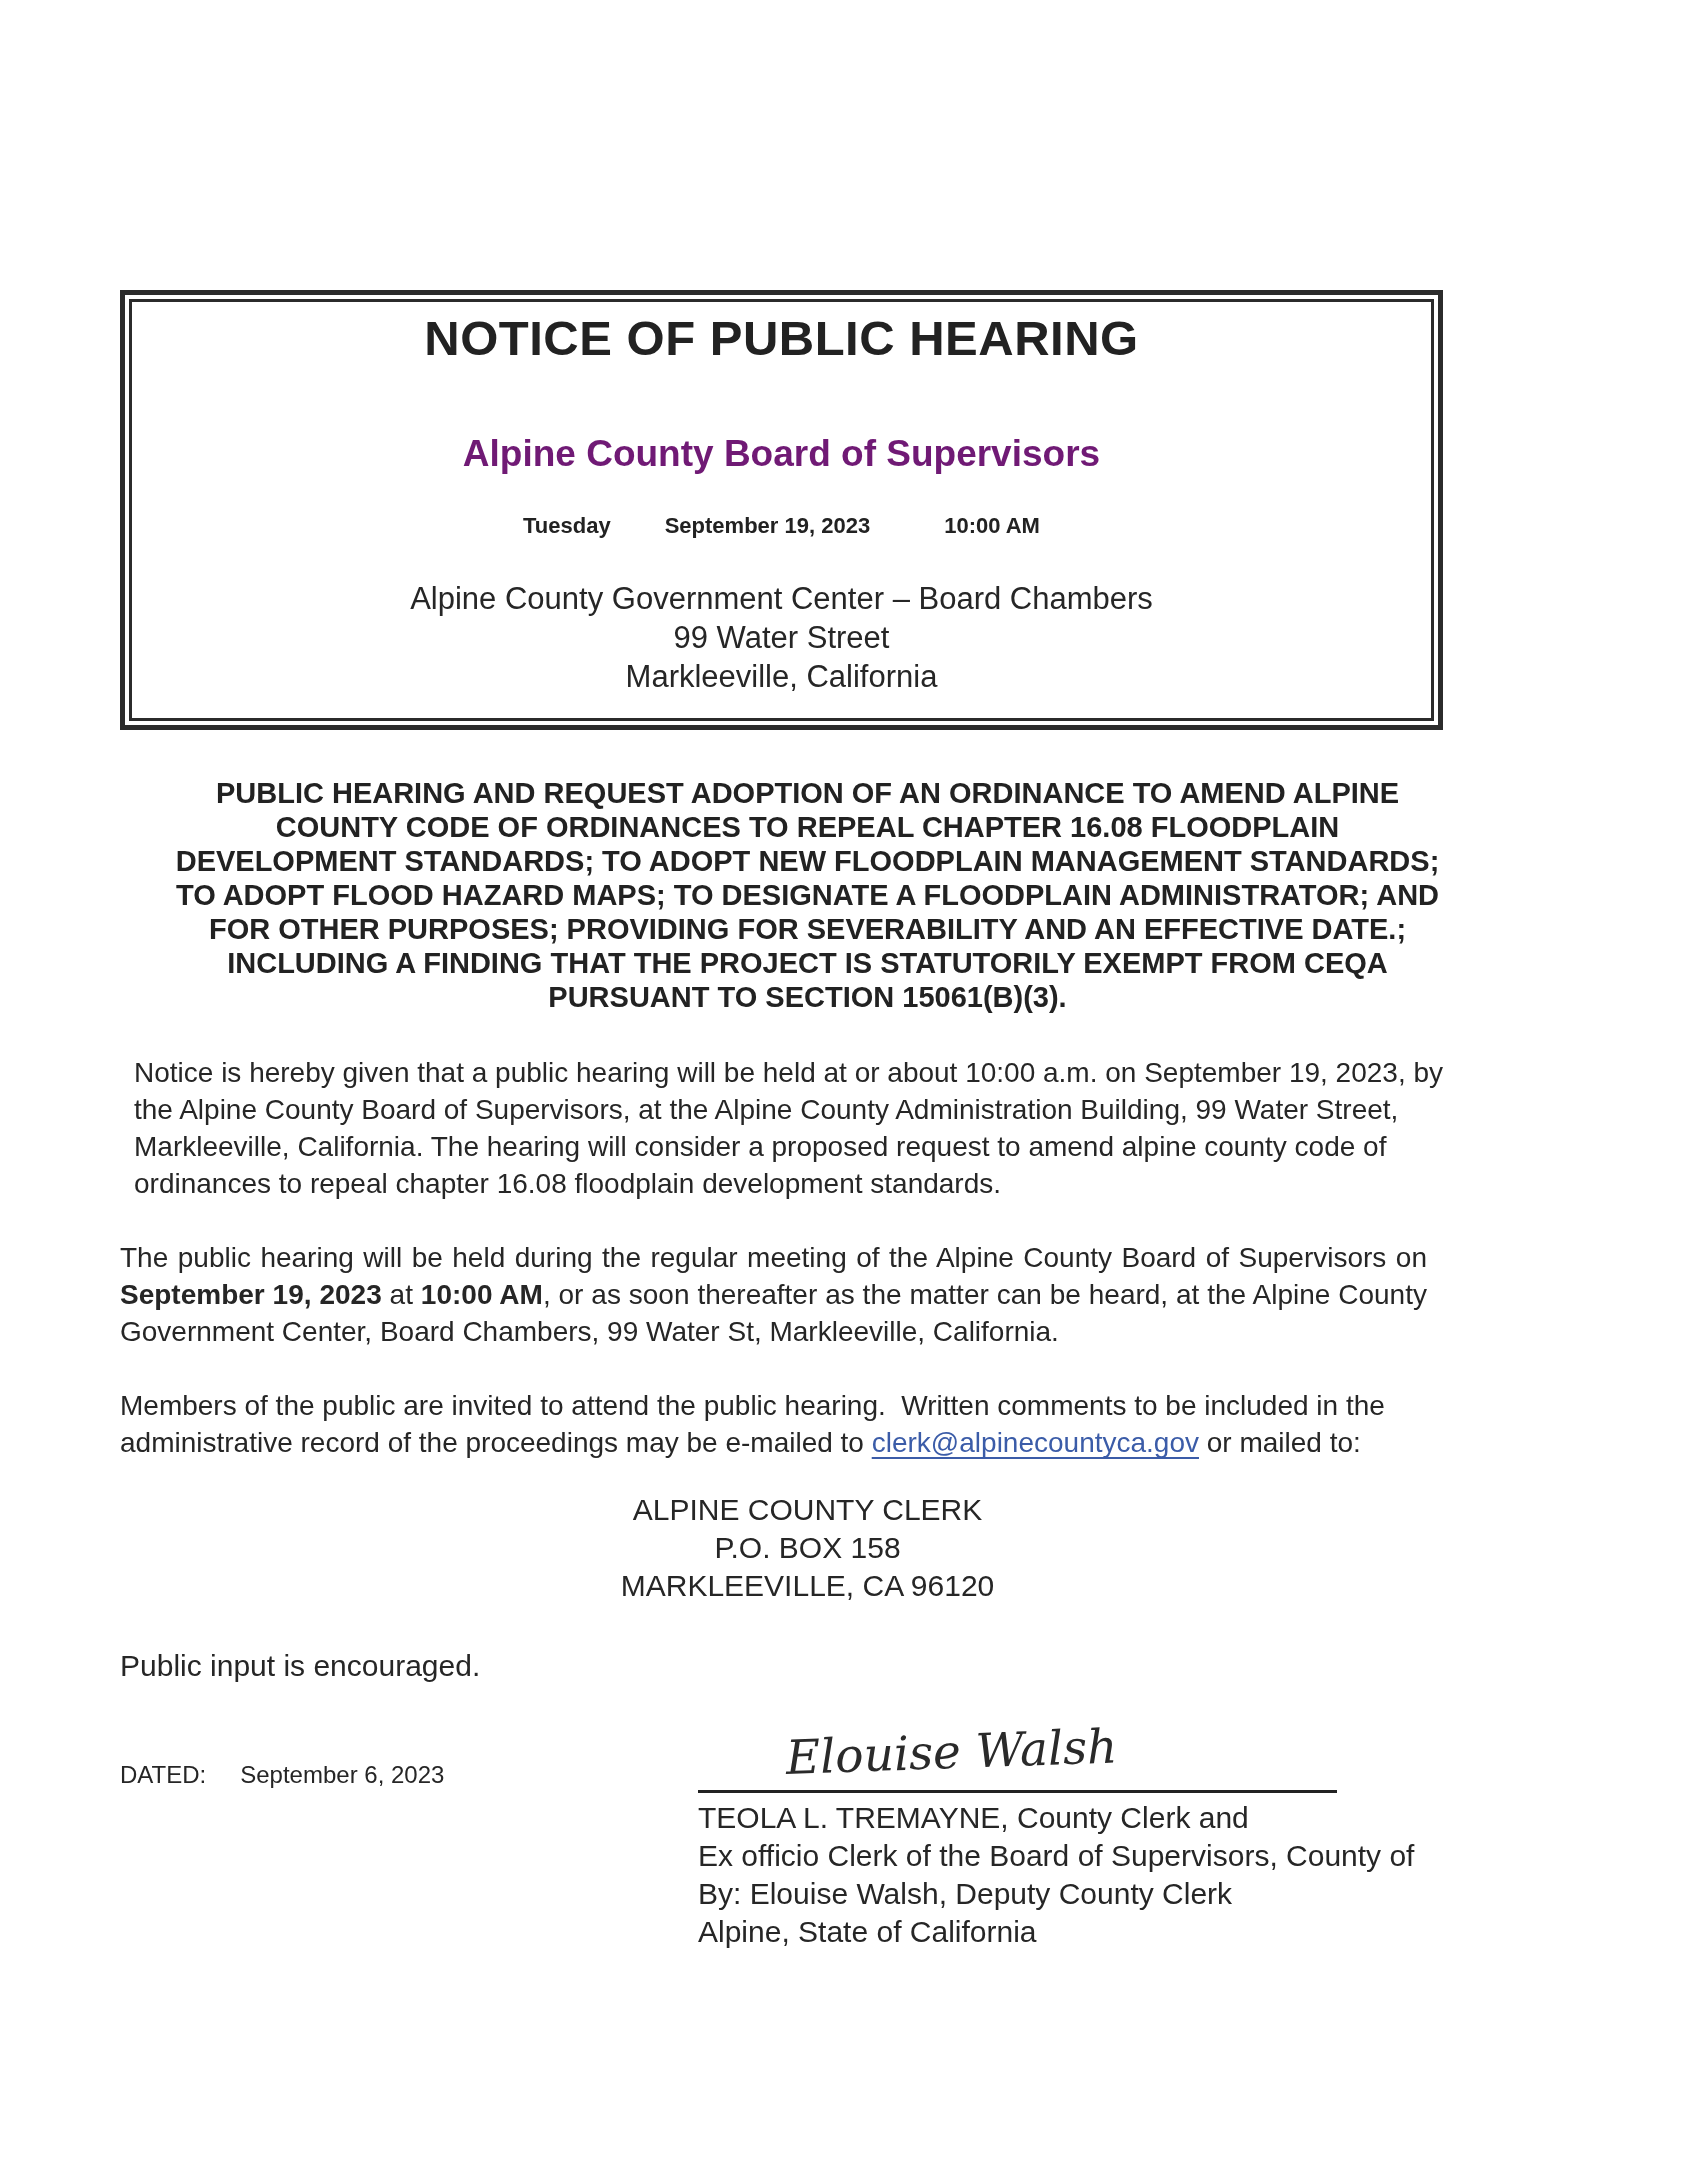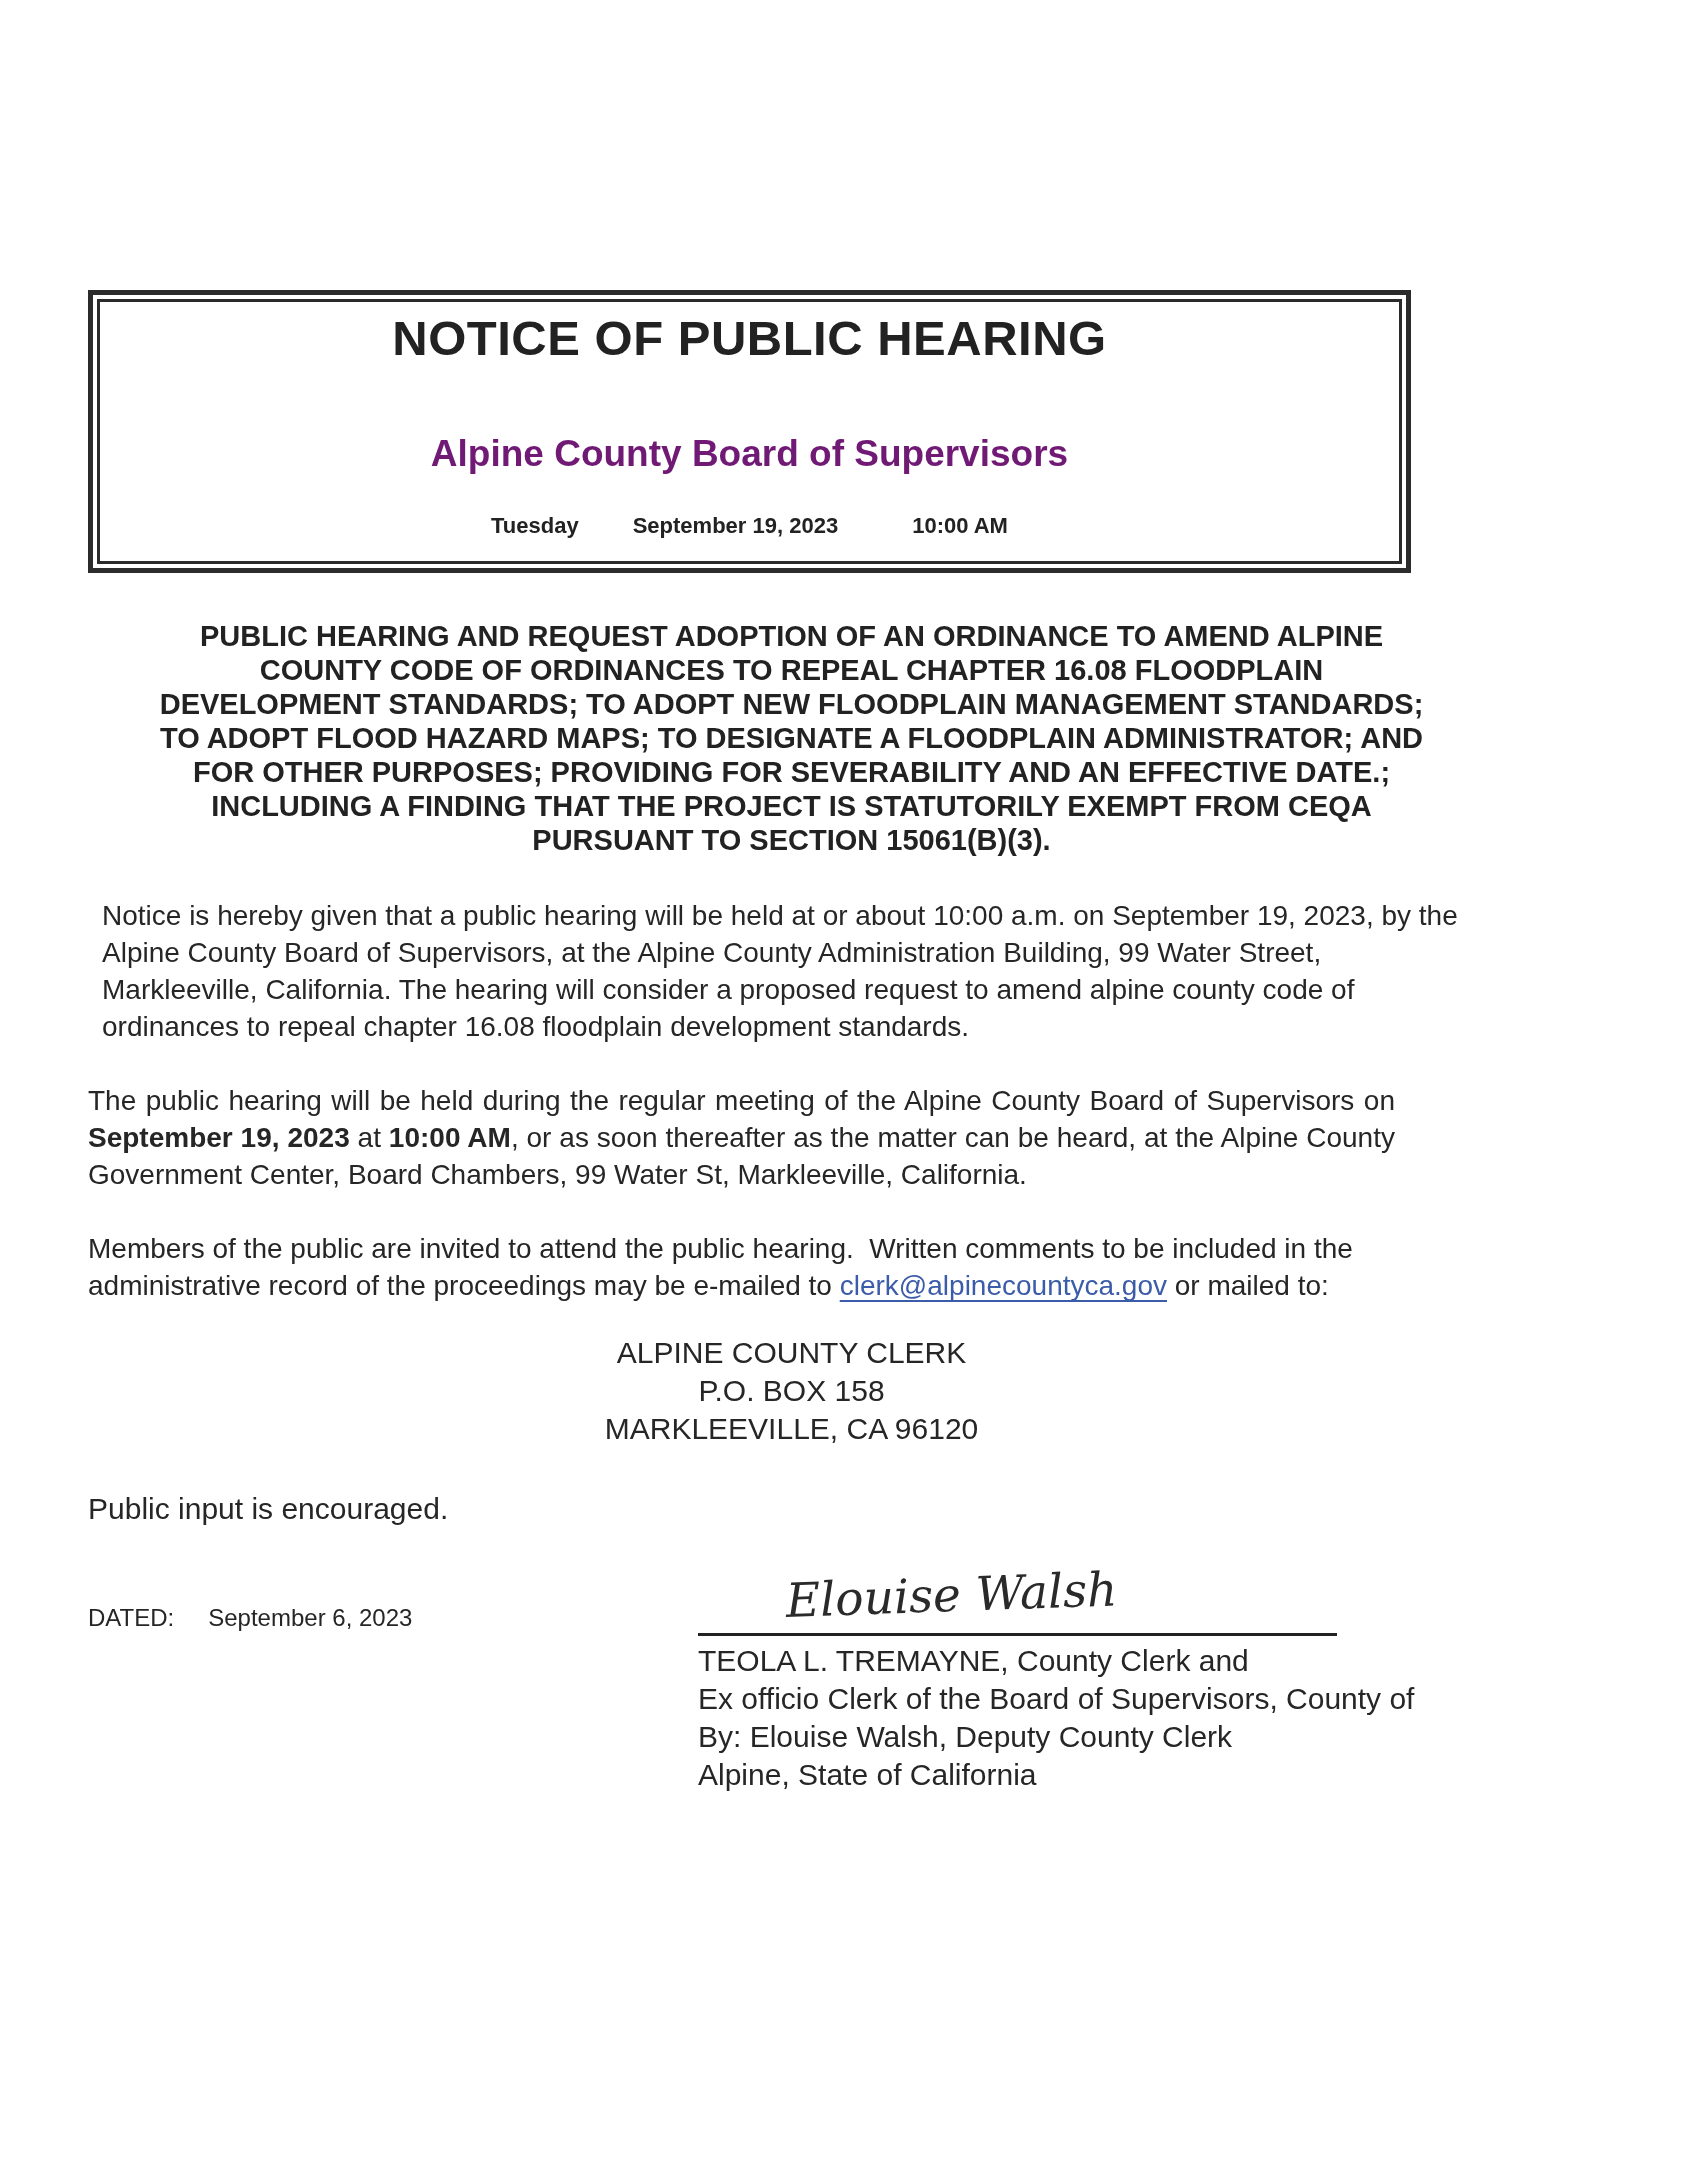--- a/index.html
+++ b/index.html
@@ -8,21 +8,21 @@
     width: 1683px;
     height: 2178px;
     position: relative;
     font-family: "Liberation Sans", "DejaVu Sans", sans-serif;
     color: #262626;
     -webkit-font-smoothing: antialiased;
   }
   .page {
     width: 1683px;
     height: 2038px;
-    padding: 290px 188px 0 88px;
+    padding: 290px 188px 0 120px;
   }
 
   
   .notice-box {
     width: 1323px;
     border: 5px solid #2b2b2b;
     padding: 4px;
   }
   .notice-box-inner {
     border: 3px solid #2b2b2b;
@@ -144,20 +144,25 @@
 
 <div class="page">
 
   <div class="notice-box">
     <div class="notice-box-inner">
       <div class="doc-title">NOTICE OF PUBLIC HEARING</div>
       <div class="doc-subtitle">Alpine County Board of Supervisors</div>
       <div class="date-line">
         <span class="sched-day">Tuesday</span><span class="sched-date">September 19, 2023</span><span class="sched-time">10:00 AM</span>
       </div>
+      <div class="venue">
+        <div>Alpine County Government Center – Board Chambers</div>
+        <div>99 Water Street</div>
+        <div>Markleeville, California</div>
+      </div>
     </div>
   </div>
 
   <p class="subject-para">PUBLIC HEARING AND REQUEST ADOPTION OF AN ORDINANCE TO AMEND ALPINE COUNTY CODE OF ORDINANCES TO REPEAL CHAPTER 16.08 FLOODPLAIN DEVELOPMENT STANDARDS; TO ADOPT NEW FLOODPLAIN MANAGEMENT STANDARDS; TO ADOPT FLOOD HAZARD MAPS; TO DESIGNATE A FLOODPLAIN ADMINISTRATOR; AND FOR OTHER PURPOSES; PROVIDING FOR SEVERABILITY AND AN EFFECTIVE DATE.; INCLUDING A FINDING THAT THE PROJECT IS STATUTORILY EXEMPT FROM CEQA PURSUANT TO SECTION 15061(B)(3).</p>
 
   <p class="body-para notice-para">Notice is hereby given that a public hearing will be held at or about 10:00 a.m. on September 19, 2023, by the Alpine County Board of Supervisors, at the Alpine County Administration Building, 99 Water Street, Markleeville, California. The hearing will consider a proposed request to amend alpine county code of ordinances to repeal chapter 16.08 floodplain development standards.</p>
 
   <p class="body-para meeting-para"><span>The public hearing will be held during the regular meeting of the Alpine County Board of Supervisors on </span><strong>September 19, 2023</strong><span> at </span><strong>10:00 AM</strong><span>, or as soon thereafter as the matter can be heard, at the Alpine County Government Center, Board Chambers, 99 Water St, Markleeville, California.</span></p>
 
   <p class="body-para members-para"><span>Members of the public are invited to attend the public hearing.&nbsp; Written comments to be included in the administrative record of the proceedings may be e-mailed to </span><a href="#" class="email-link">clerk@alpinecountyca.gov</a><span> or mailed to:</span></p>

